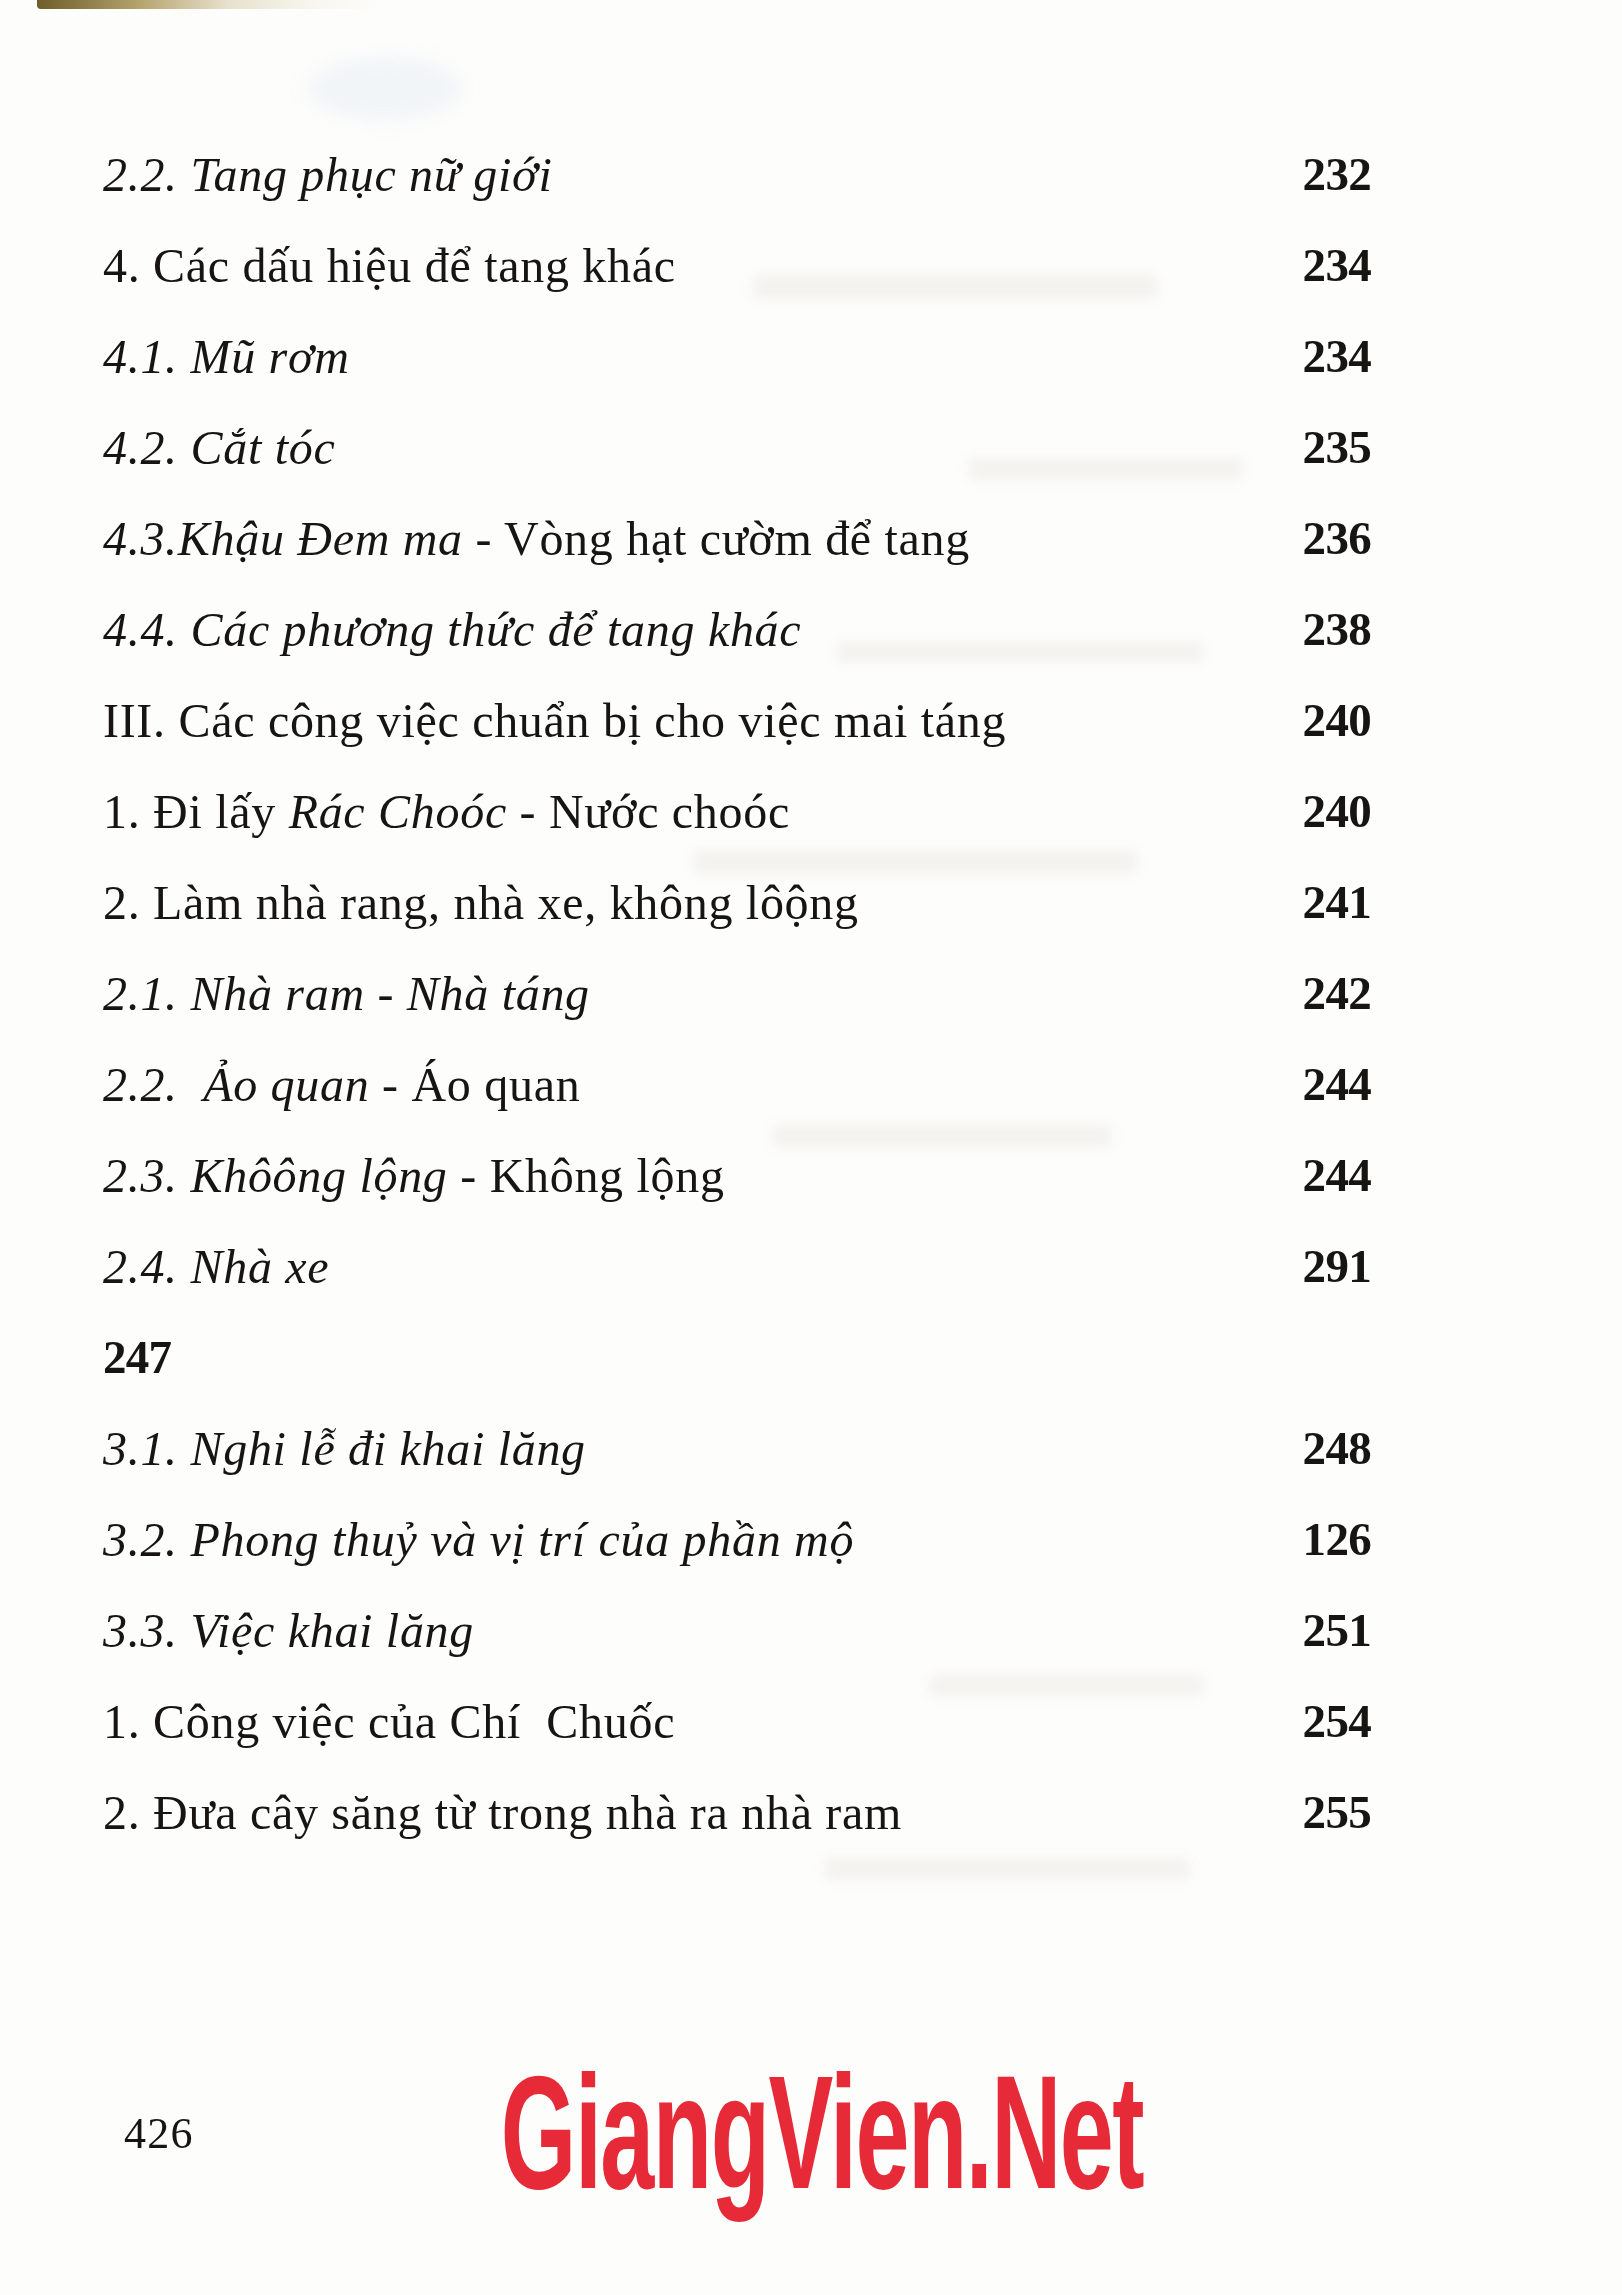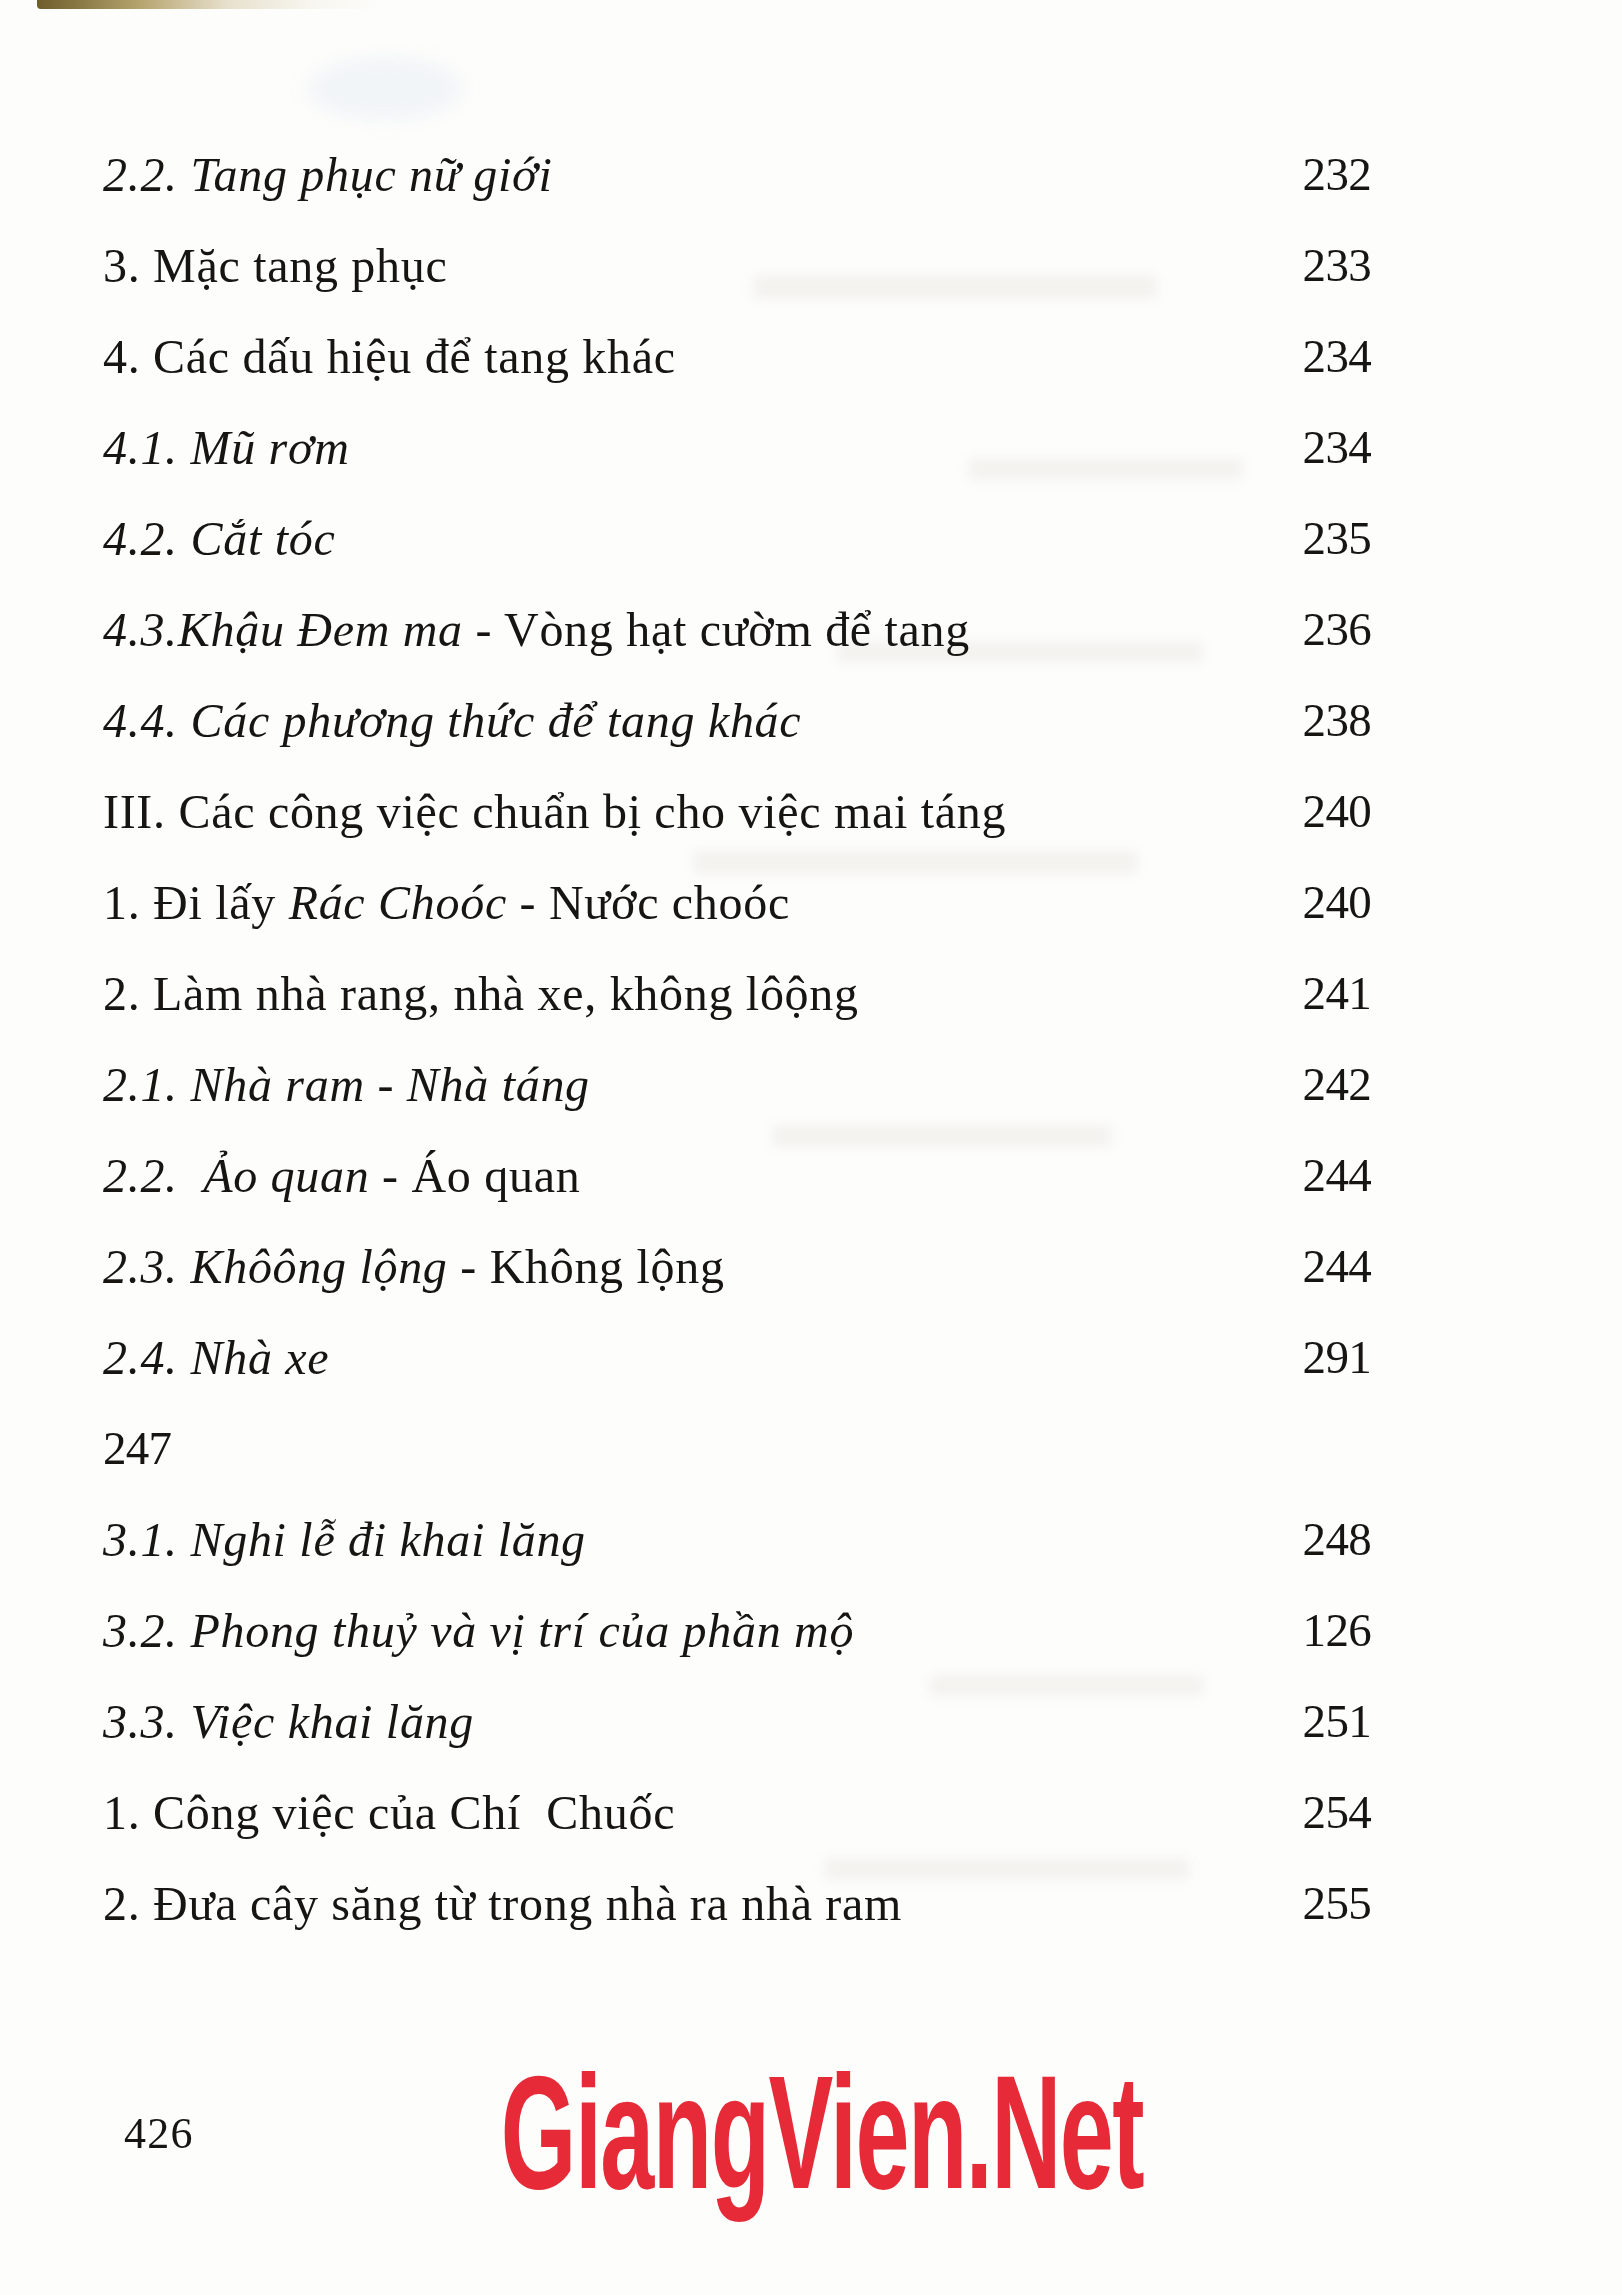--- a/index.html
+++ b/index.html
@@ -43,21 +43,21 @@
   }
   .toc-title {
     font-size: 48px;
     letter-spacing: 0.7px;
     white-space: pre;
     font-weight: 400;
   }
   .toc-title .it { font-style: italic; }
   .toc-page {
     font-size: 47px;
-    font-weight: 400;
+    font-weight: 700;
     letter-spacing: -0.7px;
     white-space: pre;
   }
 
   .footer-page-number {
     position: absolute; left: 124px; top: 2108px;
     font-size: 44px; letter-spacing: 1.3px;
   }
 
   .watermark {
@@ -86,24 +86,20 @@
   <div class="ghost" style="left:837px; top:641px;  width:366px; height:22px;"></div>
   <div class="ghost" style="left:693px; top:850px; width:445px; height:23.6px;"></div>
   <div class="ghost" style="left:772px; top:1125px; width:340px; height:22px;"></div>
   <div class="ghost" style="left:929px; top:1675px; width:275px; height:21px;"></div>
   <div class="ghost" style="left:824px; top:1858px; width:366px; height:22px;"></div>
 
   <main class="toc">
       <div class="toc-row">
         <span class="toc-title"><span class="it">2.2. Tang phục nữ giới</span></span>
         <span class="toc-page">232</span>
-      </div>
-      <div class="toc-row">
-        <span class="toc-title"><span>3. Mặc tang phục</span></span>
-        <span class="toc-page">233</span>
       </div>
       <div class="toc-row">
         <span class="toc-title"><span>4. Các dấu hiệu để tang khác</span></span>
         <span class="toc-page">234</span>
       </div>
       <div class="toc-row">
         <span class="toc-title"><span class="it">4.1. Mũ rơm</span></span>
         <span class="toc-page">234</span>
       </div>
       <div class="toc-row">

